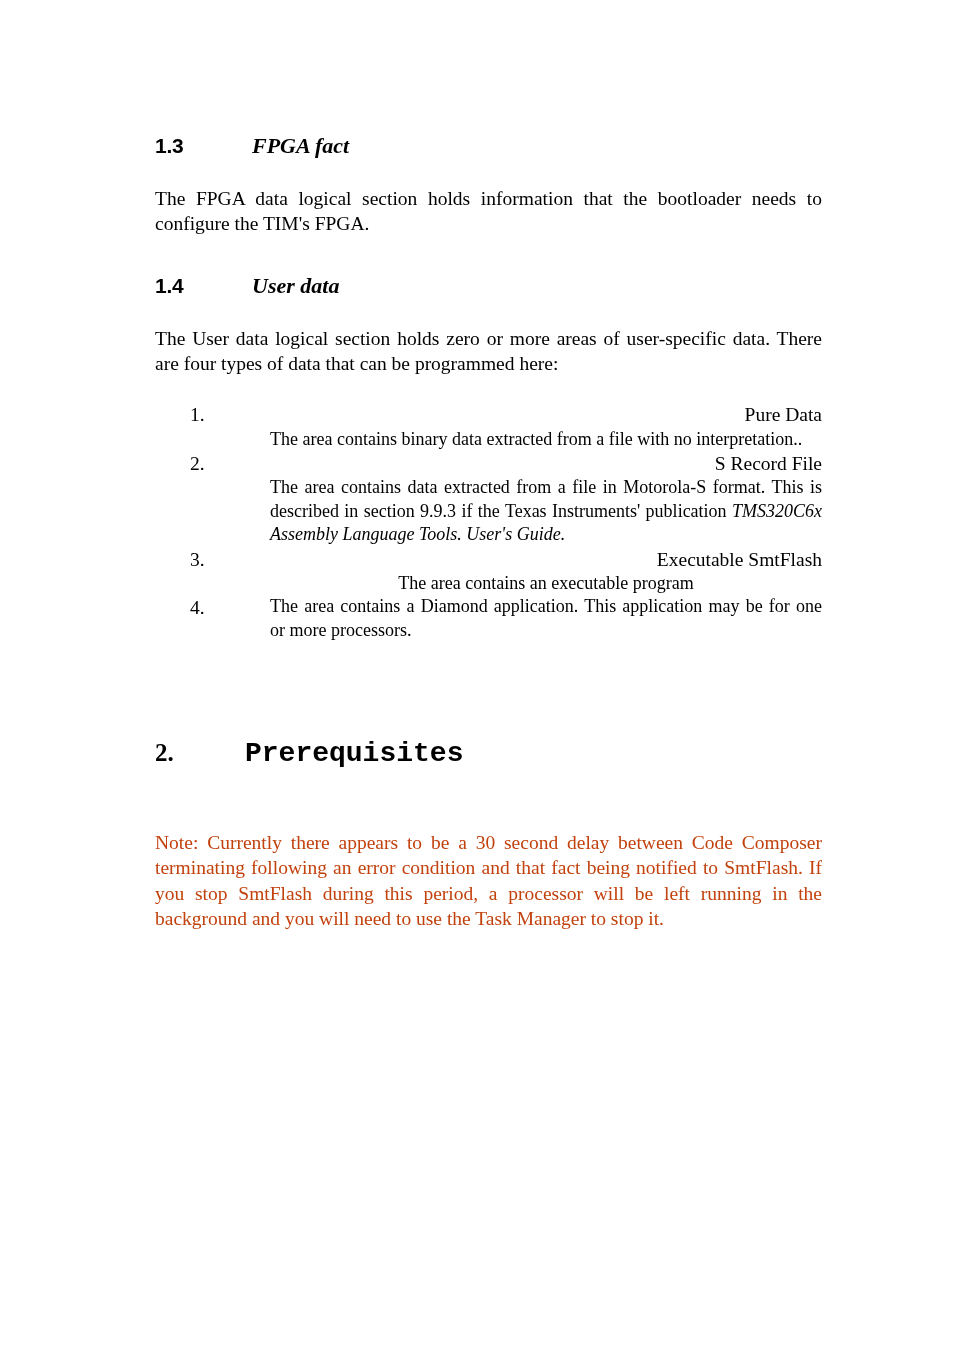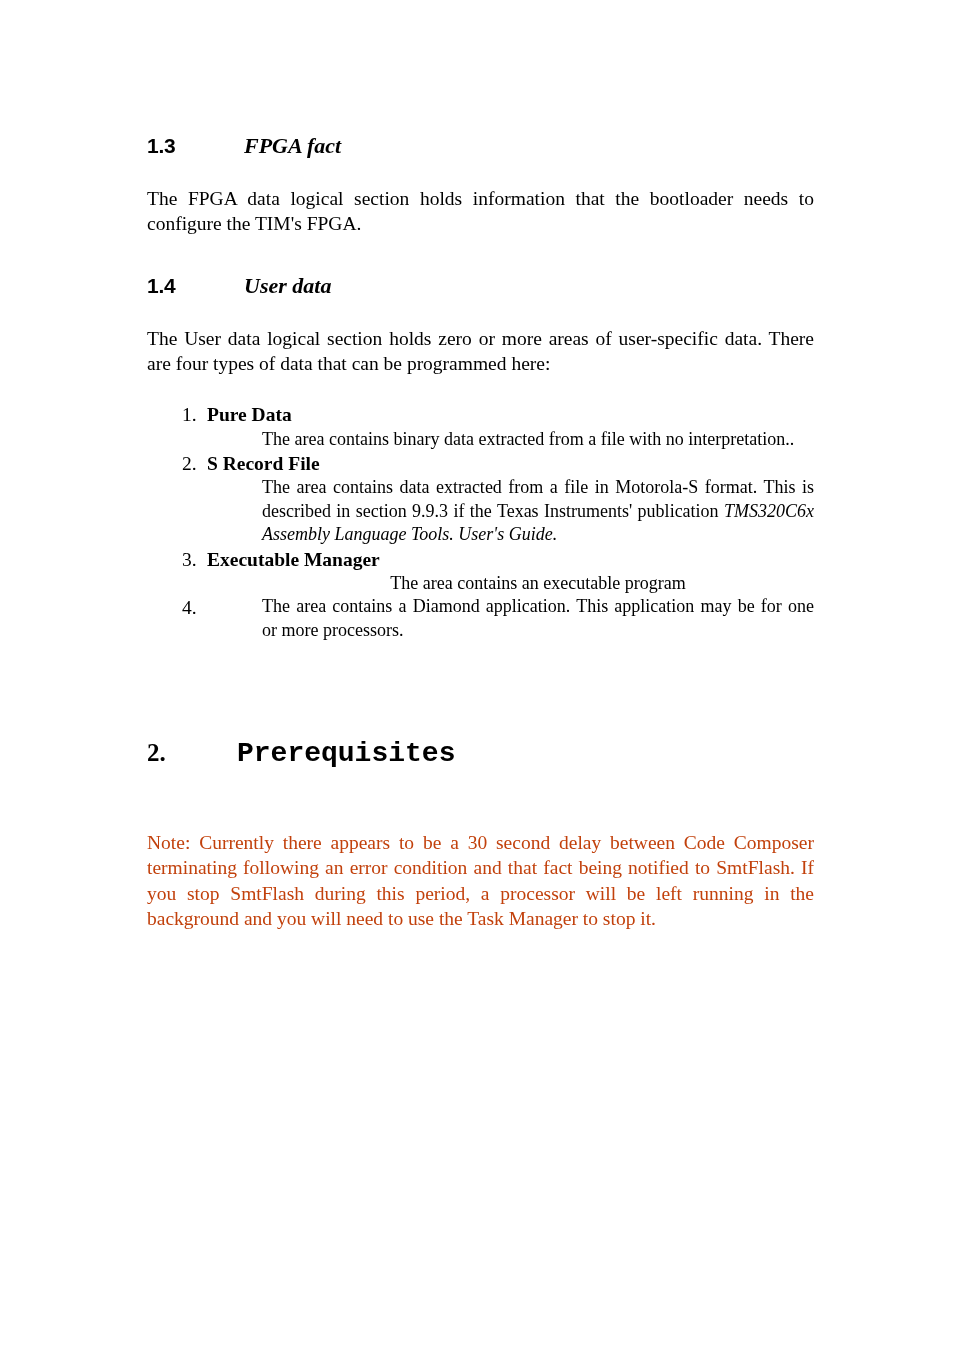--- a/index.html
+++ b/index.html
@@ -11,21 +11,21 @@
     width: 954px;
     height: 1351px;
     position: relative;
     font-family: "Liberation Serif", "DejaVu Serif", serif;
     color: #000000;
     overflow: hidden;
   }
 
   .page {
     position: absolute;
-    left: 4px;
+    left: 12px;
     top: 0;
     width: 872px;
     height: 1351px;
     background: #ffffff;
   }
 
   .content {
     position: absolute;
     left: 143px;
     top: 0;
@@ -98,22 +98,21 @@
   }
   .olist > li .marker {
     position: absolute;
     left: 35px;
     top: 0;
     width: 22px;
     text-align: left;
   }
   .olist > li .item-title {
     display: block;
-    text-align: left;
-    font-weight: bold;
+    text-align: right;
   }
   .desc {
     margin: 0;
     padding-left: 55px;
     font-size: 18px;
     line-height: 1.30;
     text-align: justify;
     text-justify: inter-word;
   }
   .desc.left {
@@ -168,21 +167,21 @@
       </li>
 
       <li>
         <span class="marker">2.</span>
         <span class="item-title">S Record File</span>
         <p class="desc"><span>The area contains data extracted from a file in Motorola-S format. This is described in section 9.9.3 if the Texas Instruments' publication </span><span class="ital">TMS320C6x Assembly Language Tools. User's Guide.</span></p>
       </li>
 
       <li>
         <span class="marker">3.</span>
-        <span class="item-title">Executable Manager</span>
+        <span class="item-title">Executable SmtFlash</span>
         <p class="desc left">The area contains an executable program</p>
       </li>
 
       <li>
         <span class="marker">4.</span>
         <p class="desc">The area contains a Diamond application. This application may be for one or more processors.</p>
       </li>
 
     </ol>
 

